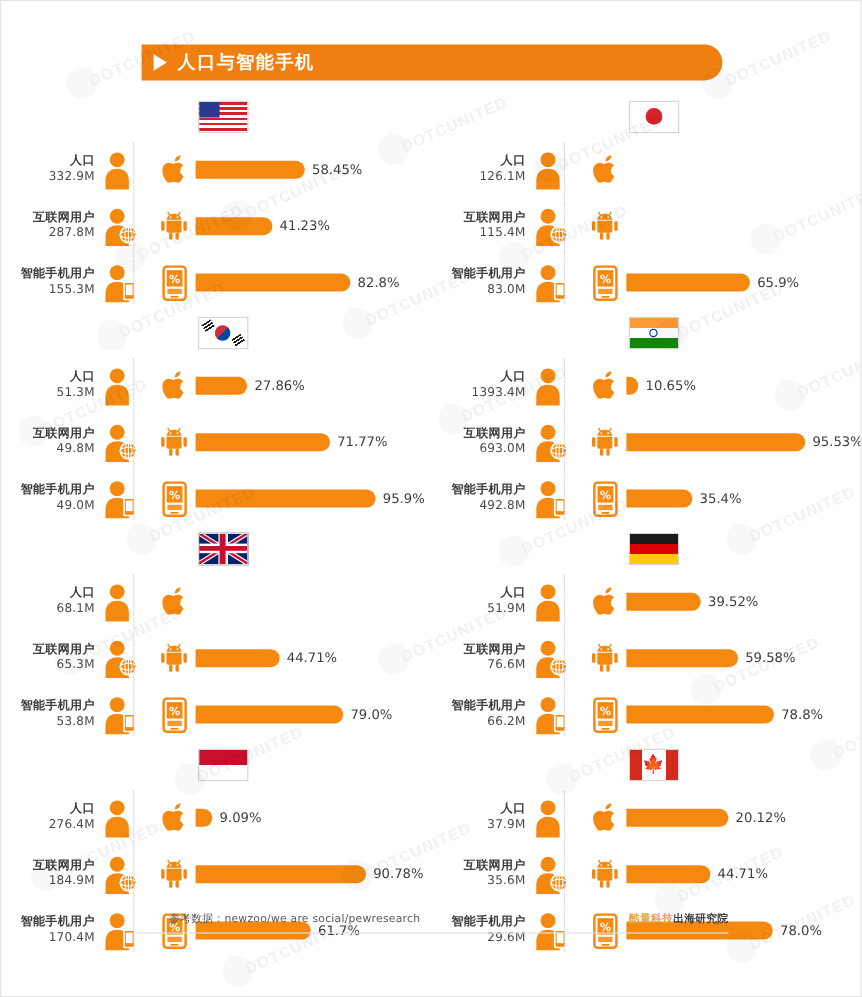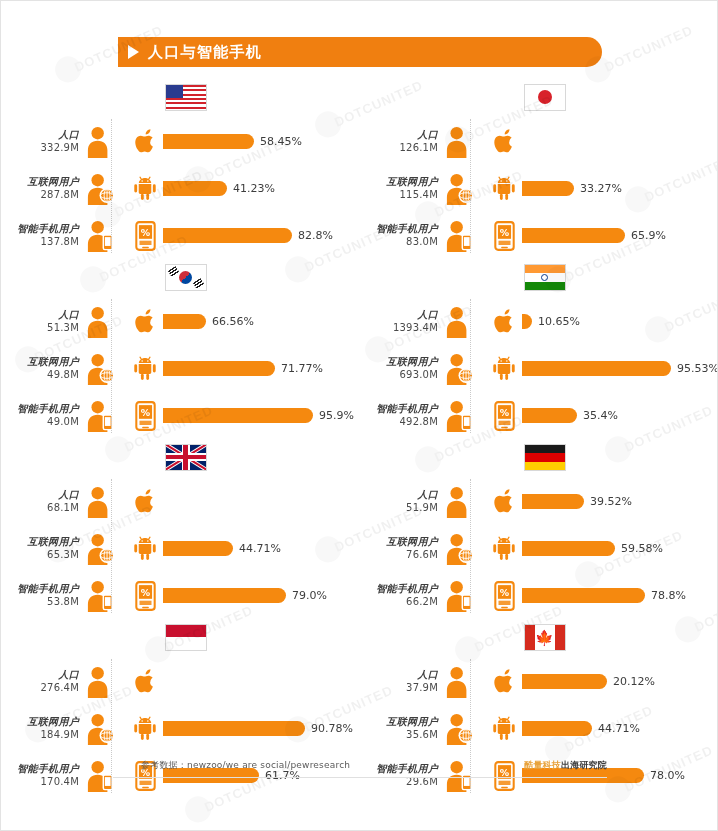--- a/index.html
+++ b/index.html
@@ -147,21 +147,21 @@
     display:flex;align-items:center;
   }
   .lbl{
     width:72px;
     text-align:right;
     padding-right:4px;
     color:#3d3d3d;
     line-height:1.25;
     font-family:"DejaVu Sans","Liberation Sans",sans-serif;
   }
-  .lbl .name{display:block;font-size:10px;font-weight:700;letter-spacing:.3px;font-style:italic;}
+  .lbl .name{display:block;font-size:10px;font-weight:700;letter-spacing:.3px;}
   .lbl .val{display:block;font-size:10px;font-weight:400;color:#4a4a4a;letter-spacing:.2px;}
   .person{
     width:30px;height:34px;
     margin-left:2px;margin-right:12px;
     flex:0 0 auto;
     display:flex;align-items:center;justify-content:center;
   }
   .plat{
     width:24px;height:32px;
     margin-left:6px;margin-right:6px;
@@ -309,21 +309,21 @@
                 </svg>
               </span>
               <span class="barwrap">
                 <span class="bar" style="width:64px"></span>
                 <span class="pct">41.23%</span>
               </span>
             </div>
             <div class="row">
               <div class="lbl">
                 <span class="name">智能手机用户</span>
-                <span class="val">137.8M</span>
+                <span class="val">155.3M</span>
               </div>
               <span class="person">
                 <svg viewBox="0 0 32 36" width="30" height="34">
                   <circle cx="13.5" cy="8.6" r="6.6" fill="#F5890F"></circle>
                   <path d="M13.5 16.6c-6.4 0-10.4 4-10.4 10.2V35h20.8v-8.2c0-6.2-4-10.2-10.4-10.2z" fill="#F5890F"></path>
                   <rect x="19.5" y="17" width="9.5" height="15.5" rx="1.6" fill="#F5890F" stroke="#fff" stroke-width="1.5"></rect>
                   <rect x="21.2" y="19.2" width="6.1" height="9.4" fill="#fff"></rect>
                 </svg>
               </span>
               <span class="plat">
@@ -388,24 +388,20 @@
                   <rect x="14.4" y="19.2" width="3" height="6.6" rx="1.5" fill="#F5890F"></rect>
                   <rect x="1.4" y="8.8" width="3.1" height="9" rx="1.55" fill="#F5890F"></rect>
                   <rect x="21.5" y="8.8" width="3.1" height="9" rx="1.55" fill="#F5890F"></rect>
                   <path d="M6.3 7.6C6.5 4.6 9.4 2.2 13 2.2s6.5 2.4 6.7 5.4z" fill="#F5890F"></path>
                   <line x1="7.6" y1="1.2" x2="9.4" y2="4" stroke="#F5890F" stroke-width="1.3" stroke-linecap="round"></line>
                   <line x1="18.4" y1="1.2" x2="16.6" y2="4" stroke="#F5890F" stroke-width="1.3" stroke-linecap="round"></line>
                   <circle cx="9.9" cy="5.4" r=".85" fill="#fff"></circle>
                   <circle cx="16.1" cy="5.4" r=".85" fill="#fff"></circle>
                 </svg>
               </span>
-              <span class="barwrap">
-                <span class="bar" style="width:52px"></span>
-                <span class="pct">33.27%</span>
-              </span>
             </div>
             <div class="row">
               <div class="lbl">
                 <span class="name">智能手机用户</span>
                 <span class="val">83.0M</span>
               </div>
               <span class="person">
                 <svg viewBox="0 0 32 36" width="30" height="34">
                   <circle cx="13.5" cy="8.6" r="6.6" fill="#F5890F"></circle>
                   <path d="M13.5 16.6c-6.4 0-10.4 4-10.4 10.2V35h20.8v-8.2c0-6.2-4-10.2-10.4-10.2z" fill="#F5890F"></path>
@@ -452,21 +448,21 @@
                 </svg>
               </span>
               <span class="plat">
                 <svg viewBox="0 0 24 28" width="23" height="27">
                   <path d="M12.4 6.6c1.1 0 2.6-.8 3.5-1.8.8-.9 1.4-2.2 1.2-3.5-1.2.05-2.7.8-3.6 1.8-.8.9-1.5 2.2-1.3 3.4.1.05.2.1.2.1z" fill="#F5890F"></path>
                   <path d="M17 14.7c-.03-3 2.4-4.4 2.5-4.5-1.4-2-3.5-2.3-4.2-2.3-1.8-.2-3.5 1-4.4 1-.9 0-2.3-1-3.8-1-2 .03-3.8 1.1-4.8 2.9-2 3.5-.5 8.8 1.5 11.6 1 1.4 2.1 3 3.6 2.9 1.4-.06 2-.9 3.7-.9 1.7 0 2.2.9 3.7.9 1.5-.03 2.5-1.4 3.4-2.9.7-1 1.2-2.1 1.5-3.1-.05-.03-2.9-1.1-2.9-4.5z" fill="#F5890F"></path>
                 </svg>
               </span>
               <span class="barwrap">
                 <span class="bar" style="width:43px"></span>
-                <span class="pct">66.56%</span>
+                <span class="pct">27.86%</span>
               </span>
             </div>
             <div class="row">
               <div class="lbl">
                 <span class="name">互联网用户</span>
                 <span class="val">49.8M</span>
               </div>
               <span class="person">
                 <svg viewBox="0 0 32 36" width="30" height="34">
                   <circle cx="13.5" cy="8.6" r="6.6" fill="#F5890F"></circle>
@@ -823,20 +819,24 @@
                   <circle cx="13.5" cy="8.6" r="6.6" fill="#F5890F"></circle>
                   <path d="M13.5 16.6c-6.4 0-10.4 4-10.4 10.2V35h20.8v-8.2c0-6.2-4-10.2-10.4-10.2z" fill="#F5890F"></path>
                 </svg>
               </span>
               <span class="plat">
                 <svg viewBox="0 0 24 28" width="23" height="27">
                   <path d="M12.4 6.6c1.1 0 2.6-.8 3.5-1.8.8-.9 1.4-2.2 1.2-3.5-1.2.05-2.7.8-3.6 1.8-.8.9-1.5 2.2-1.3 3.4.1.05.2.1.2.1z" fill="#F5890F"></path>
                   <path d="M17 14.7c-.03-3 2.4-4.4 2.5-4.5-1.4-2-3.5-2.3-4.2-2.3-1.8-.2-3.5 1-4.4 1-.9 0-2.3-1-3.8-1-2 .03-3.8 1.1-4.8 2.9-2 3.5-.5 8.8 1.5 11.6 1 1.4 2.1 3 3.6 2.9 1.4-.06 2-.9 3.7-.9 1.7 0 2.2.9 3.7.9 1.5-.03 2.5-1.4 3.4-2.9.7-1 1.2-2.1 1.5-3.1-.05-.03-2.9-1.1-2.9-4.5z" fill="#F5890F"></path>
                 </svg>
               </span>
+              <span class="barwrap">
+                <span class="bar" style="width:14px"></span>
+                <span class="pct">9.09%</span>
+              </span>
             </div>
             <div class="row">
               <div class="lbl">
                 <span class="name">互联网用户</span>
                 <span class="val">184.9M</span>
               </div>
               <span class="person">
                 <svg viewBox="0 0 32 36" width="30" height="34">
                   <circle cx="13.5" cy="8.6" r="6.6" fill="#F5890F"></circle>
                   <path d="M13.5 16.6c-6.4 0-10.4 4-10.4 10.2V35h20.8v-8.2c0-6.2-4-10.2-10.4-10.2z" fill="#F5890F"></path>

